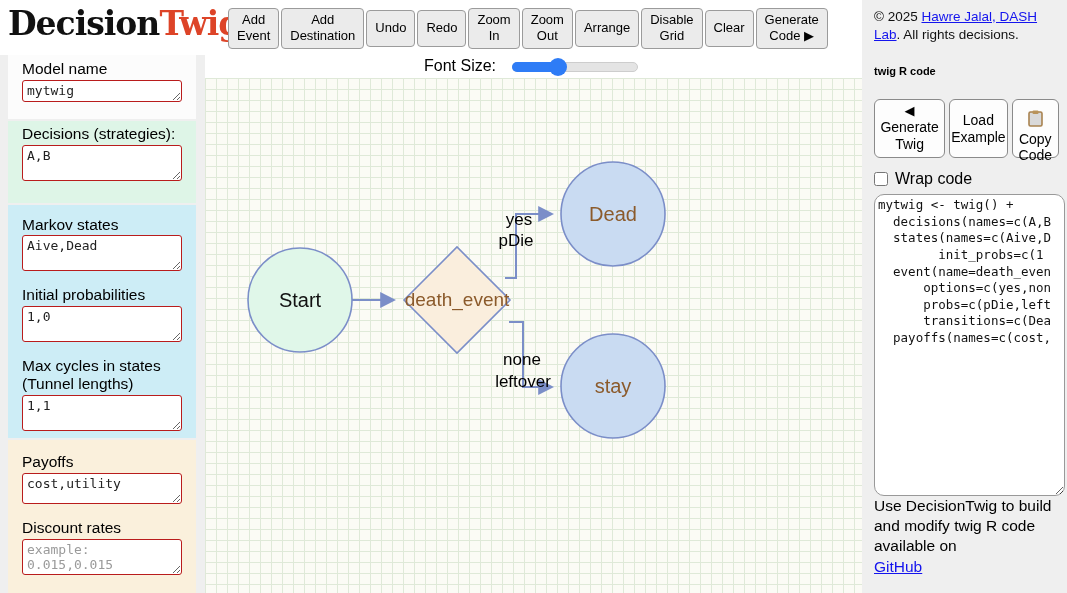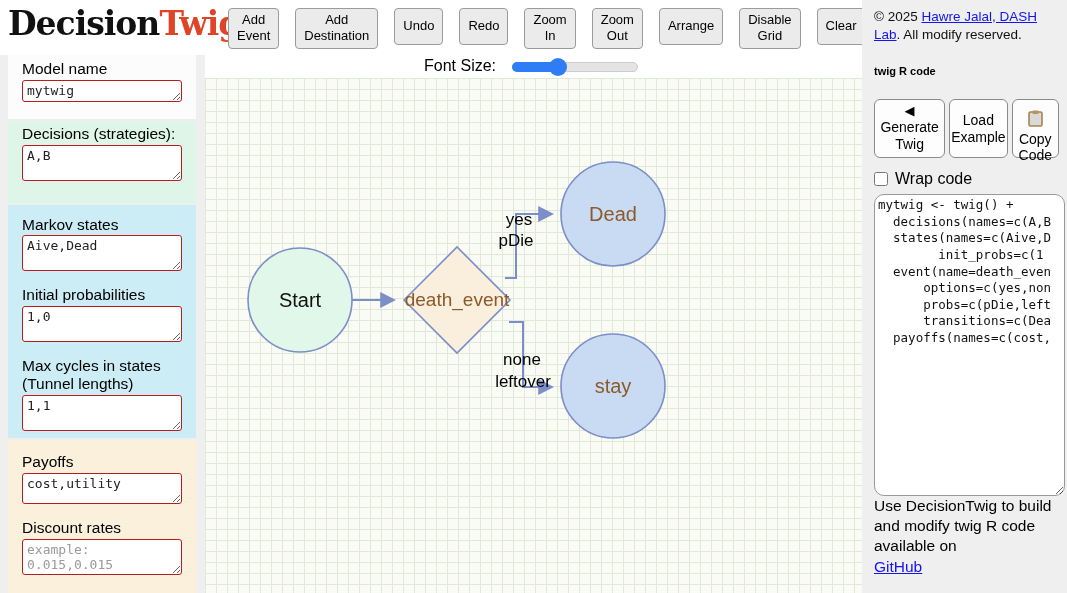--- a/index.html
+++ b/index.html
@@ -5,21 +5,21 @@
   * { box-sizing: border-box; margin: 0; padding: 0; }
   html,body { width:1067px; height:593px; overflow:hidden; }
   body { font-family: "Liberation Sans", sans-serif; background:#efefef; }
   #app { position:relative; width:1067px; height:593px; background:#efefef; overflow:hidden; }
 
   
   .header { position:absolute; left:0; top:0; width:862px; height:55px; background:#ffffff; }
   .logo { position:absolute; left:8px; top:4px; font-family:"DejaVu Serif", serif; font-weight:700; font-size:33px; letter-spacing:-1px; white-space:nowrap; }
   .logo .black { color:#111111; }
   .logo .red { color:#dd4428; }
-  .toolbar { position:absolute; left:228px; top:8px; display:flex; gap:16px; align-items:flex-start; }
+  .toolbar { position:absolute; left:228px; top:8px; display:flex; gap:2px; align-items:center; }
   .tbtn { background:#ebebeb; border:1px solid #9b9b9b; border-radius:4px; color:#000;
           font-size:13px; line-height:1.25; padding:3px 8px; min-height:37px; min-width:42px;
           display:flex; align-items:center; justify-content:center; text-align:center;
           white-space:pre-line; font-family:"Liberation Sans", sans-serif; cursor:pointer; }
 
   
   .mid-strip { position:absolute; left:205px; top:55px; width:657px; height:23px; background:#ffffff; }
   .fontsize-label { position:absolute; left:424px; top:57px; font-size:16px; color:#000; }
   .slider { position:absolute; left:512px; top:61px; width:126px; height:12px; cursor:pointer; }
   .slider .track { position:absolute; left:0; top:1px; width:126px; height:10px; background:#e4e4e4; border:1px solid #cdcdcd; border-radius:6px; }
@@ -158,21 +158,21 @@
     <div class="sec beige">
       <label>Payoffs</label>
       <textarea class="h31" spellcheck="false" style="">cost,utility</textarea>
       <div class="gap"></div>
       <label>Discount rates</label>
       <textarea class="h36" spellcheck="false" placeholder="example: 0.015,0.015" style=""></textarea>
     </div>
   </div>
 
   <div class="rpanel">
-    <div class="copyright"><span>© 2025 </span><a href="#">Hawre Jalal, DASH Lab</a><span>. All modify reserved.</span></div>
+    <div class="copyright"><span>© 2025 </span><a href="#">Hawre Jalal, DASH Lab</a><span>. All rights decisions.</span></div>
 
     <div class="r-heading">twig R code</div>
 
     <div class="rbtn-row">
       <button class="rbtn w1">
         <span class="tri">◀</span>
         <span>Generate
 Twig</span>
       </button>
       <button class="rbtn w2">

